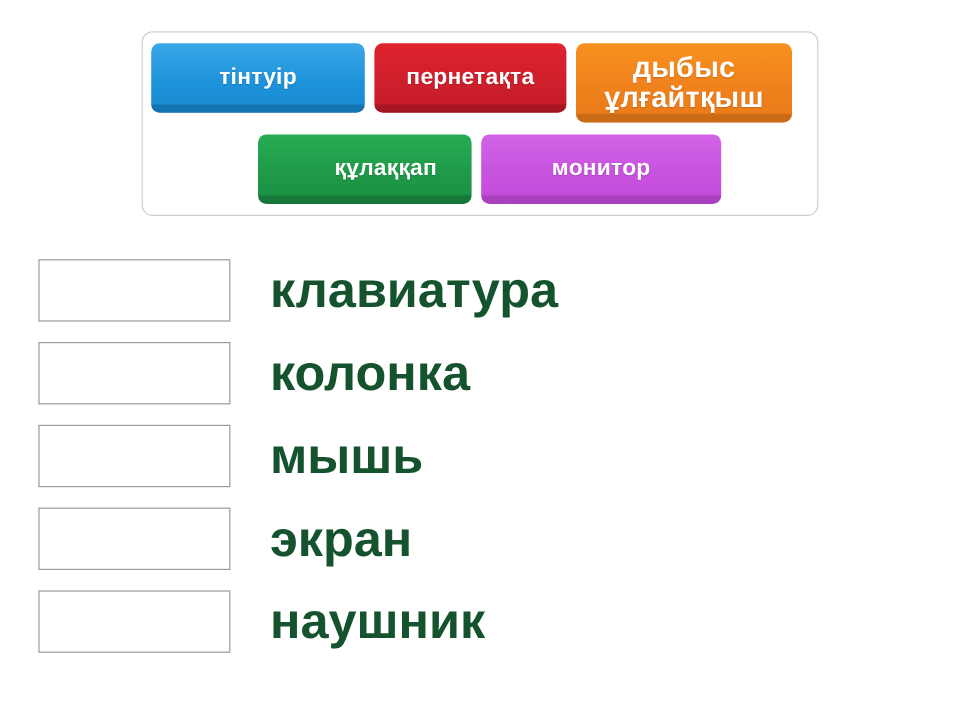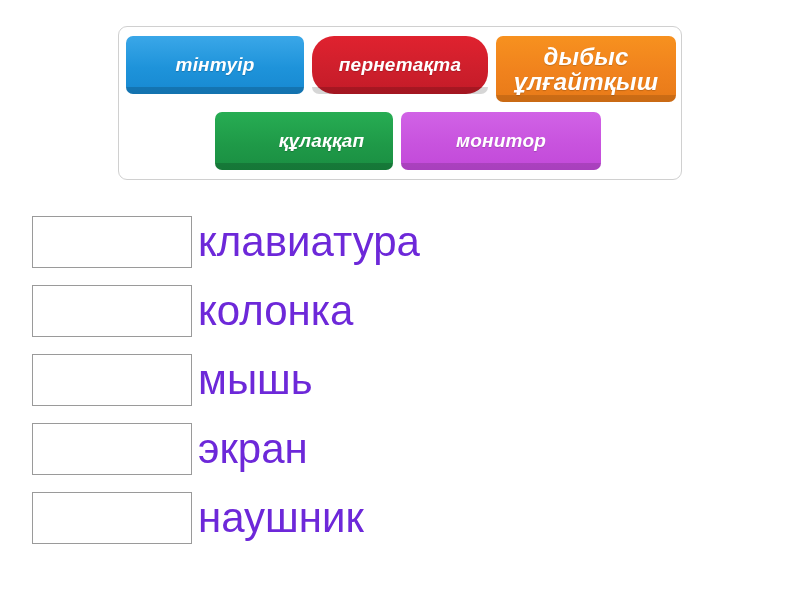--- a/index.html
+++ b/index.html
@@ -55,34 +55,33 @@
     text-align: center;
     color: #ffffff;
     font-weight: bold;
     font-size: 19px;
     line-height: 1.05;
     letter-spacing: 0.2px;
     padding: 0 9px;
     text-shadow: 0 1px 1px rgba(0,0,0,0.18);
     user-select: none;
     cursor: move;
-    font-style: italic;
   }
   .tile::after {
     content: "";
     position: absolute;
     left: 0; right: 0; bottom: 0;
     height: 7px;
     border-bottom-left-radius: 7px;
     border-bottom-right-radius: 7px;
     background: rgba(0,0,0,0.16);
   }
 
   .tile-blue   { width: 178px; background: linear-gradient(180deg,#3aa7e8 0%, #1e93da 55%, #1789d1 100%); }
-  .tile-red    { width: 176px; background: linear-gradient(180deg,#e0222f 0%, #cf1f2c 55%, #c31b28 100%); border-radius: 22px; }
+  .tile-red    { width: 160px; background: linear-gradient(180deg,#e0222f 0%, #cf1f2c 55%, #c31b28 100%); }
   .tile-orange { width: 180px; height: 66px; background: linear-gradient(180deg,#f7911f 0%, #f0821d 55%, #e87a18 100%); font-size: 24px; }
   .tile-green  { width: 178px; background: linear-gradient(180deg,#27ad53 0%, #1f9a48 55%, #1a8e42 100%); padding-left: 44px; }
   .tile-purple { width: 200px; background: linear-gradient(180deg,#d163e6 0%, #c853de 55%, #c249d9 100%); }
 
   .tile-orange::after { background: rgba(0,0,0,0.13); }
   .tile-purple::after { background: rgba(0,0,0,0.13); }
 
   
   .answer-list {
     position: absolute;
@@ -99,24 +98,24 @@
   .drop-box {
     box-sizing: border-box;
     width: 160px;
     height: 52px;
     border: 1px solid #9a9a9a;
     background: #ffffff;
     flex: 0 0 auto;
     cursor: pointer;
   }
   .answer-label {
-    margin-left: 6px;
+    margin-left: 33px;
     font-size: 42px;
-    font-weight: 400;
-    color: #6d28d9;
+    font-weight: 700;
+    color: #14532d;
     line-height: 1;
     white-space: nowrap;
     user-select: none;
   }
 </style>
 </head>
 <body>
 
 <div class="page">
 

